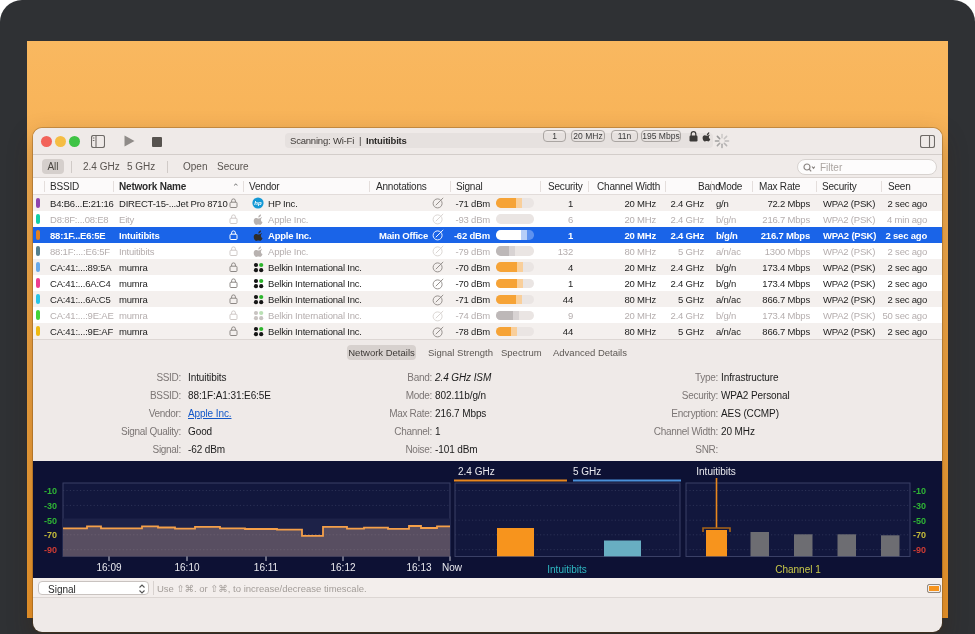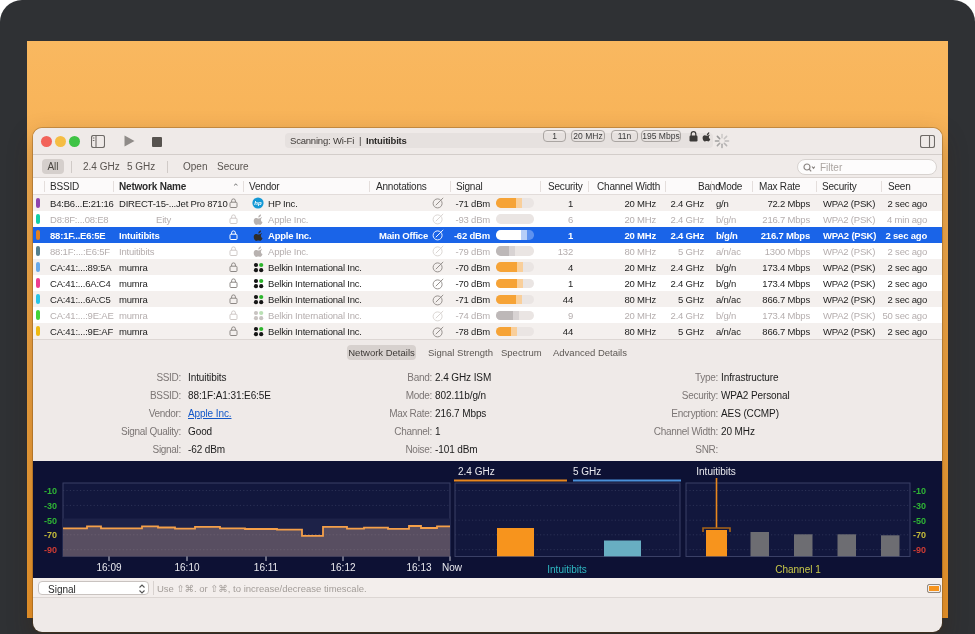--- a/index.html
+++ b/index.html
@@ -134,21 +134,21 @@
 <div class="abs rtxt ra" style="left:563px;width:60px;">20 MHz</div>
 <div class="abs rtxt ra" style="left:621px;width:50px;">2.4 GHz</div>
 <div class="abs rtxt" style="left:683px;">g/n</div>
 <div class="abs rtxt ra" style="left:717px;width:60px;">72.2 Mbps</div>
 <div class="abs rtxt" style="left:790px;">WPA2 (PSK)</div>
 <div class="abs rtxt ra" style="left:834px;width:60px;">2 sec ago</div>
 </div>
 <div class="abs" style="left:0;top:82.6px;width:909px;height:16.1px;background:#ffffff;color:#b5aeae;font-weight:normal;">
 <div class="abs" style="left:3px;top:3px;width:4px;height:10px;border-radius:2px;background:#12cfa5;"></div>
 <div class="abs rtxt" style="left:17px;">D8:8F:...08:E8</div>
-<div class="abs rtxt" style="left:86px;margin-left:37px;">Eity</div>
+<div class="abs rtxt" style="left:86px;">Eity</div>
 <svg class="abs" style="left:196px;top:3px;" width="9" height="10" viewBox="0 0 9 10">
         <rect x="1" y="4.2" width="7" height="5.3" rx="1" fill="none" stroke="#cfc9c7" stroke-width="1"></rect>
         <path d="M2.6 4.2 V2.8 a1.9 1.9 0 0 1 3.8 0 V4.2" fill="none" stroke="#cfc9c7" stroke-width="1"></path>
       </svg>
 <svg class="abs" style="left:220px;top:2.5px;" width="11" height="12" viewBox="0 0 10 12">
         <path d="M5.4 2.6c.5-.7 1.4-1.2 2.1-1.2.1.8-.2 1.5-.7 2.1-.5.6-1.3 1-2 1-.1-.7.2-1.4.6-1.9z" fill="#b8b2b0"></path>
         <path d="M7.4 4.9c-1.1 0-1.6.6-2.4.6-.8 0-1.5-.6-2.4-.6C1.4 4.9.2 6 .2 8c0 2 1.5 4 2.6 4 .6 0 1-.4 1.9-.4.9 0 1.2.4 1.9.4 1 0 2.2-1.7 2.4-2.9-1-.4-1.6-1.3-1.6-2.3 0-.9.5-1.6 1.1-2-.4-.6-1.1-.9-1.1-.9z" fill="#b8b2b0"></path>
       </svg>
 <div class="abs rtxt" style="left:235px;">Apple Inc.</div>
 <svg class="abs" style="left:399px;top:2.5px;" width="12" height="12" viewBox="0 0 12 12">
@@ -399,21 +399,21 @@
 <div class="abs dv" style="left:155px;top:244px;">Intuitibits</div>
 <div class="abs dl" style="left:48px;top:262px;width:100px;">BSSID:</div>
 <div class="abs dv" style="left:155px;top:262px;">88:1F:A1:31:E6:5E</div>
 <div class="abs dl" style="left:48px;top:280px;width:100px;">Vendor:</div>
 <div class="abs dv" style="left:155px;top:280px;"><span style="color:#1257c9;text-decoration:underline;">Apple Inc.</span></div>
 <div class="abs dl" style="left:48px;top:298px;width:100px;">Signal Quality:</div>
 <div class="abs dv" style="left:155px;top:298px;">Good</div>
 <div class="abs dl" style="left:48px;top:316px;width:100px;">Signal:</div>
 <div class="abs dv" style="left:155px;top:316px;">-62 dBm</div>
 <div class="abs dl" style="left:299px;top:244px;width:100px;">Band:</div>
-<div class="abs dv" style="left:402px;top:244px;">2.4 GHz ISM</div>
+<div class="abs dv" style="left:402px;top:244px;font-style:italic;">2.4 GHz ISM</div>
 <div class="abs dl" style="left:299px;top:262px;width:100px;">Mode:</div>
 <div class="abs dv" style="left:402px;top:262px;">802.11b/g/n</div>
 <div class="abs dl" style="left:299px;top:280px;width:100px;">Max Rate:</div>
 <div class="abs dv" style="left:402px;top:280px;">216.7 Mbps</div>
 <div class="abs dl" style="left:299px;top:298px;width:100px;">Channel:</div>
 <div class="abs dv" style="left:402px;top:298px;">1</div>
 <div class="abs dl" style="left:299px;top:316px;width:100px;">Noise:</div>
 <div class="abs dv" style="left:402px;top:316px;">-101 dBm</div>
 <div class="abs dl" style="left:585px;top:244px;width:100px;">Type:</div>
 <div class="abs dv" style="left:688px;top:244px;">Infrastructure</div>

